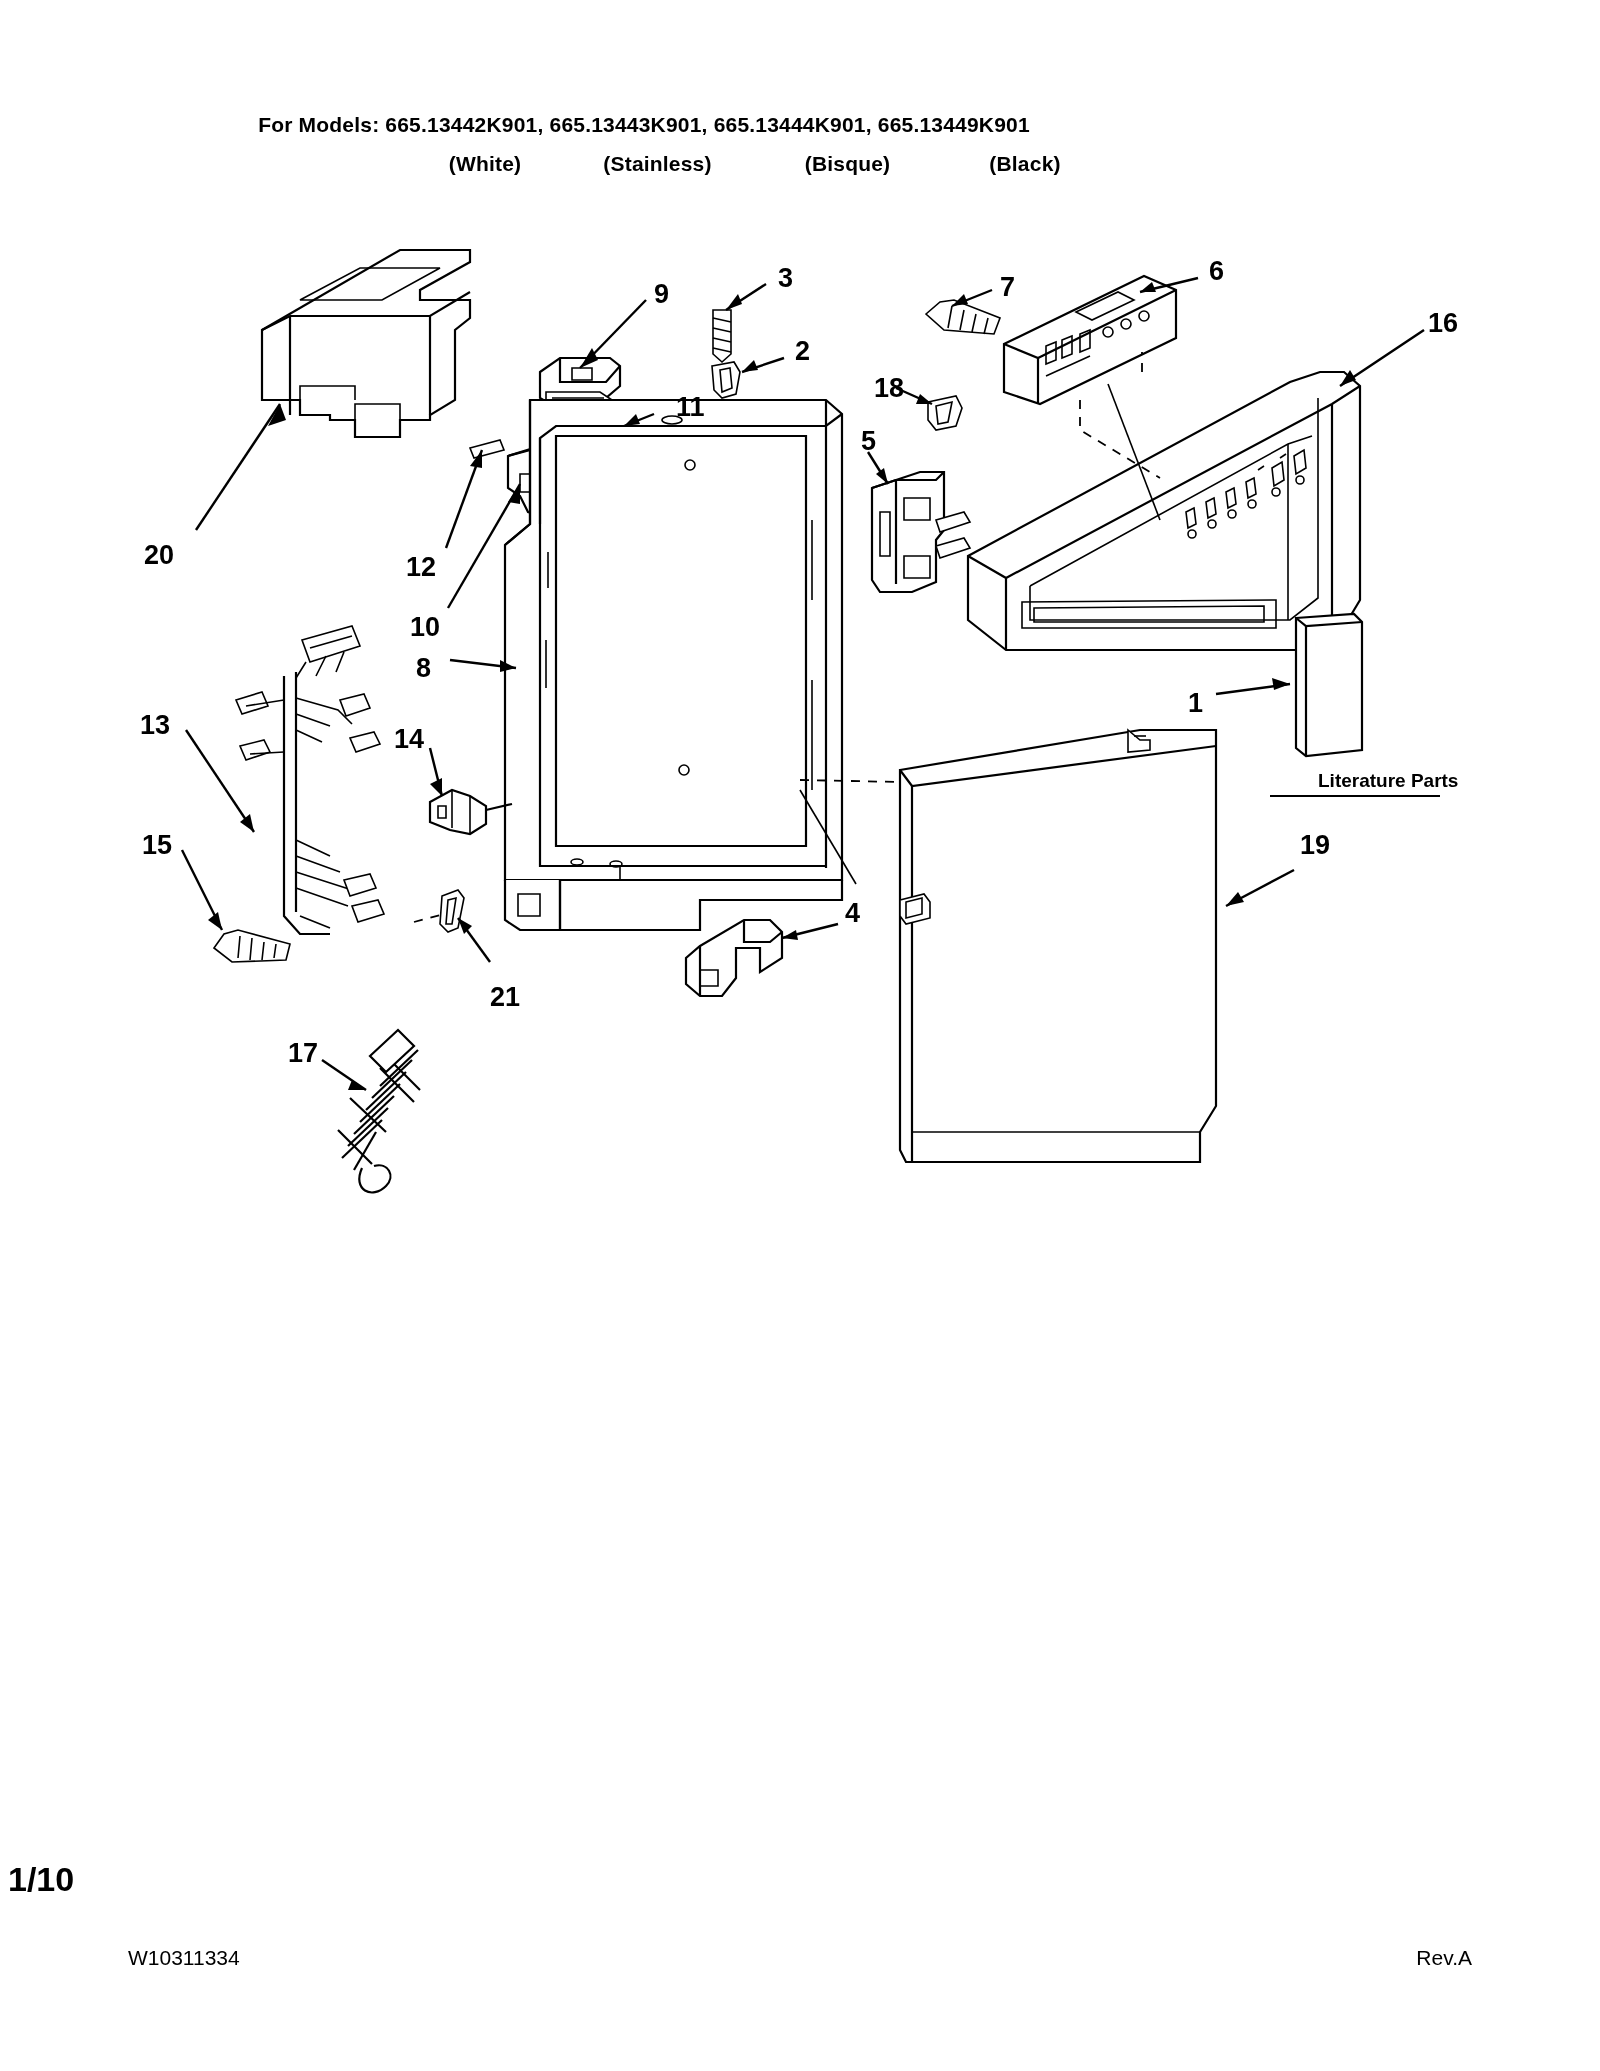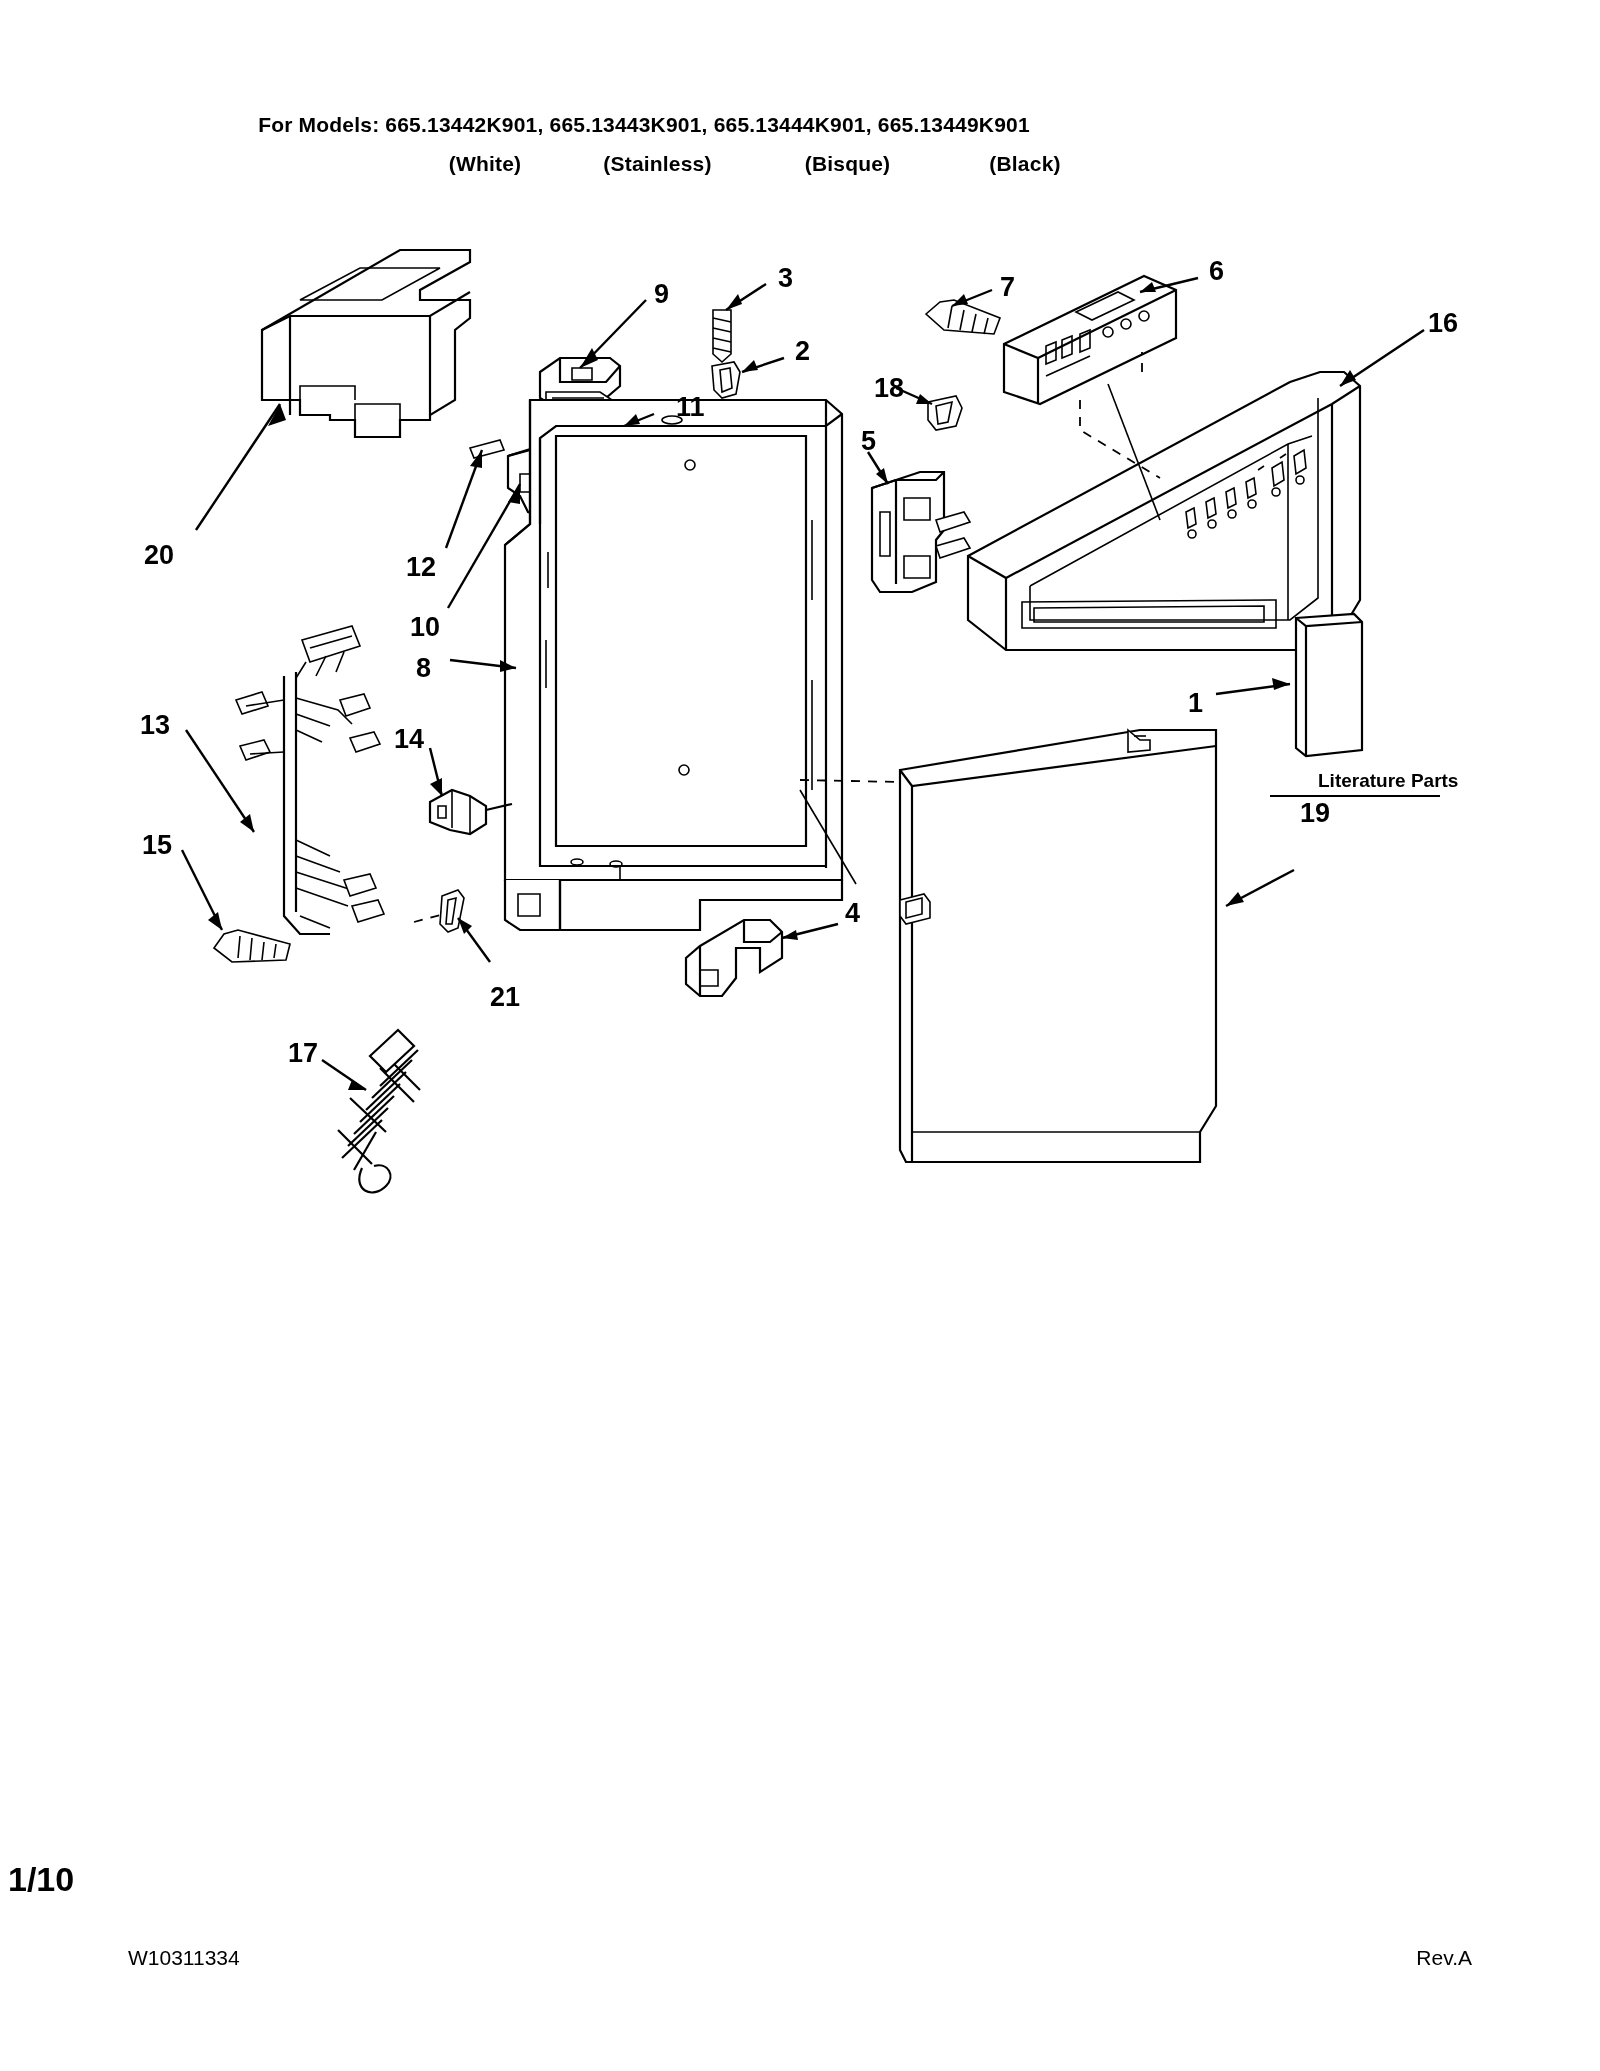--- a/index.html
+++ b/index.html
@@ -403,21 +403,21 @@
   <div class="callout" style="left:654px;  top:281px;">9</div>
   <div class="callout" style="left:410px;  top:614px;">10</div>
   <div class="callout" style="left:676px;  top:394px;">11</div>
   <div class="callout" style="left:406px;  top:554px;text-align:center;">12</div>
   <div class="callout" style="left:140px;  top:712px;">13</div>
   <div class="callout" style="left:394px;  top:726px;">14</div>
   <div class="callout" style="left:142px;  top:832px;">15</div>
   <div class="callout" style="left:1428px; top:310px;">16</div>
   <div class="callout" style="left:288px;  top:1040px;">17</div>
   <div class="callout" style="left:874px;  top:368px;margin-top:7px;">18</div>
-  <div class="callout" style="left:1300px; top:800px;">19</div>
+  <div class="callout" style="left:1300px; top:832px;">19</div>
   <div class="callout" style="left:144px;  top:542px;">20</div>
   <div class="callout" style="left:490px;  top:984px;">21</div>
 
   <div id="lit-label" style="left:1318px; top:770px;">Literature Parts</div>
   <div id="lit-underline" style="left:1270px; top:795px; width:170px;"></div>
 
   <div id="page-num">1/10</div>
   <div id="doc-id">W10311334</div>
   <div id="rev-id">Rev.A</div>
 

